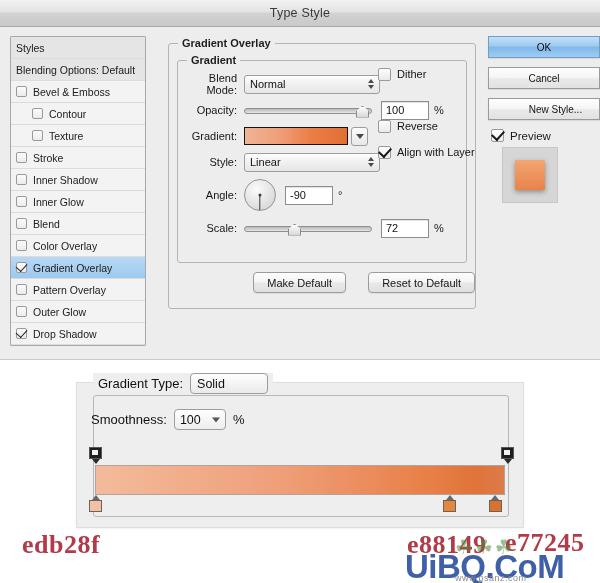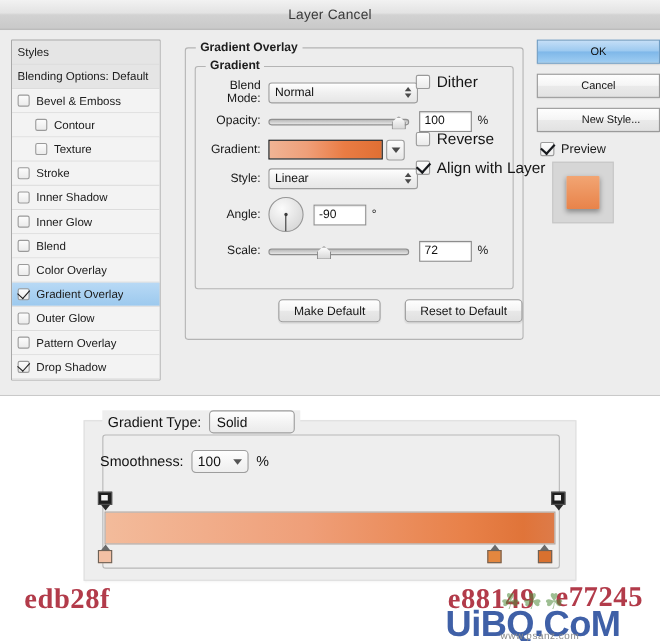--- a/index.html
+++ b/index.html
@@ -175,21 +175,21 @@
     background:linear-gradient(to bottom,#fdfdfd,#eaeaea);
     margin-right:6px;position:relative;
   }
   .ck.on {
     background:linear-gradient(to bottom,#fcfcfc,#eeeeee);
   }
   .ck.on::after{
     content:"";position:absolute;left:2px;top:-2px;width:6px;height:10px;
     border:solid #15181c;border-width:0 2px 2px 0;transform:rotate(42deg);
   }
-  .ckrow .cklbl { font-size:14px; color:#141414; }
+  .ckrow .cklbl { font-size:11px; color:#141414; }
 
   
   .dial {
     width:32px;height:32px;border-radius:50%;
     border:1px solid #959595;
     background:radial-gradient(circle at 38% 32%,#fbfbfb,#dcdcdc 70%,#cfcfcf 100%);
     position:relative;
   }
   .dial .center{position:absolute;left:50%;top:50%;width:3px;height:3px;border-radius:50%;background:#3a3a3a;transform:translate(-50%,-50%);}
   .dial .needle{position:absolute;left:50%;top:50%;width:1.4px;height:15px;background:#3a3a3a;transform-origin:top center;transform:translateX(-50%) rotate(0deg);}
@@ -321,21 +321,21 @@
     font-size:20px; color:#4f8a3a; opacity:.55;
     letter-spacing:2px;
   }
 </style>
 </head>
 <body>
 
 <div id="dialog">
 
   <div id="titlebar">
-    <span class="title">Layer Cancel</span>
+    <span class="title">Type Style</span>
   </div>
 
   <div id="dialog-body">
 
     <div class="styles-col">
       <div class="styles-list" id="styles-list">
         <div class="sl-row header">
           <span class="lbl">Styles</span>
         </div>
         <div class="sl-row header">
@@ -373,25 +373,25 @@
           <div class="sl-row">
             <span class="cb"></span>
             <span class="lbl">Color Overlay</span>
           </div>
           <div class="sl-row selected">
             <span class="cb on"></span>
             <span class="lbl">Gradient Overlay</span>
           </div>
           <div class="sl-row">
             <span class="cb"></span>
+            <span class="lbl">Pattern Overlay</span>
+          </div>
+          <div class="sl-row">
+            <span class="cb"></span>
             <span class="lbl">Outer Glow</span>
-          </div>
-          <div class="sl-row">
-            <span class="cb"></span>
-            <span class="lbl">Pattern Overlay</span>
           </div>
           <div class="sl-row">
             <span class="cb on"></span>
             <span class="lbl">Drop Shadow</span>
           </div>
         </div>
     </div>
 
     <div class="center-col">
       <div class="groupbox" id="go-outer">

